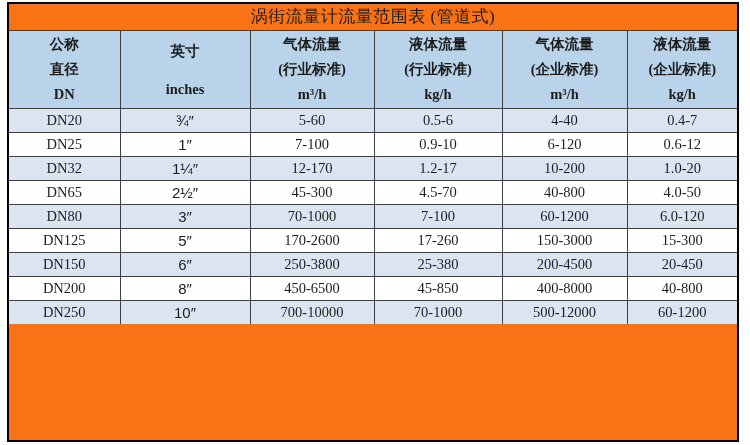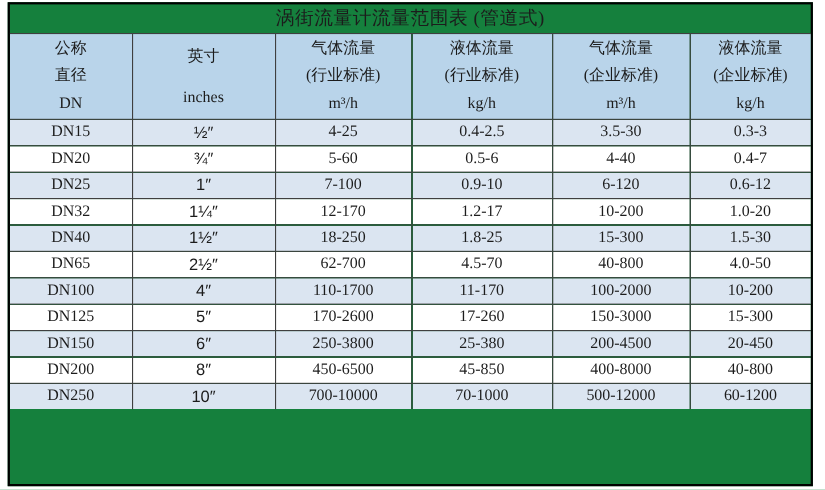--- a/index.html
+++ b/index.html
@@ -11,21 +11,21 @@
     overflow: hidden;
     font-family: "Liberation Serif", "DejaVu Serif", serif;
     color: var(--text, #1c1c1c);
   }
   .frame {
     box-sizing: border-box;
     margin: 2px 11px 3px 7px;
     width: 732px;
     height: 440px;
     border: 2px solid var(--outer-border, #000);
-    background: #15803d;
+    background: #f97316;
   }
   .title-bar {
     height: 26px;
     line-height: 26px;
     text-align: center;
     font-size: 17px;
     letter-spacing: 0.5px;
     border-bottom: 1px solid var(--grid, #3f3f3f);
     white-space: nowrap;
   }
@@ -38,21 +38,21 @@
   table.spec th, table.spec td {
     border: 1px solid var(--grid, #3f3f3f);
     text-align: center;
     vertical-align: middle;
     padding: 0;
     overflow: hidden;
   }
   table.spec th {
     height: 77px;
     background: var(--header-bg, #bdd7ee);
-    font-weight: normal;
+    font-weight: bold;
     font-size: 14.5px;
   }
   .hdr-lines {
     white-space: pre-line;
     line-height: 25px;
   }
   th.col-1 .hdr-lines {
     line-height: 38px;
   }
   table.spec td {
@@ -110,28 +110,20 @@
         </th>
         <th class="col-5">
           <div class="hdr-lines">液体流量
 (企业标准)
 kg/h</div>
         </th>
       </tr>
     </thead>
     <tbody>
         <tr>
-          <td class="col-0">DN15</td>
-          <td class="col-1">½″</td>
-          <td class="col-2">4-25</td>
-          <td class="col-3">0.4-2.5</td>
-          <td class="col-4">3.5-30</td>
-          <td class="col-5">0.3-3</td>
-        </tr>
-        <tr>
           <td class="col-0">DN20</td>
           <td class="col-1">¾″</td>
           <td class="col-2">5-60</td>
           <td class="col-3">0.5-6</td>
           <td class="col-4">4-40</td>
           <td class="col-5">0.4-7</td>
         </tr>
         <tr>
           <td class="col-0">DN25</td>
           <td class="col-1">1″</td>
@@ -142,42 +134,34 @@
         </tr>
         <tr>
           <td class="col-0">DN32</td>
           <td class="col-1">1¼″</td>
           <td class="col-2">12-170</td>
           <td class="col-3">1.2-17</td>
           <td class="col-4">10-200</td>
           <td class="col-5">1.0-20</td>
         </tr>
         <tr>
-          <td class="col-0">DN40</td>
-          <td class="col-1">1½″</td>
-          <td class="col-2">18-250</td>
-          <td class="col-3">1.8-25</td>
-          <td class="col-4">15-300</td>
-          <td class="col-5">1.5-30</td>
-        </tr>
-        <tr>
           <td class="col-0">DN65</td>
           <td class="col-1">2½″</td>
-          <td class="col-2">62-700</td>
+          <td class="col-2">45-300</td>
           <td class="col-3">4.5-70</td>
           <td class="col-4">40-800</td>
           <td class="col-5">4.0-50</td>
         </tr>
         <tr>
-          <td class="col-0">DN100</td>
-          <td class="col-1">4″</td>
-          <td class="col-2">110-1700</td>
-          <td class="col-3">11-170</td>
-          <td class="col-4">100-2000</td>
-          <td class="col-5">10-200</td>
+          <td class="col-0">DN80</td>
+          <td class="col-1">3″</td>
+          <td class="col-2">70-1000</td>
+          <td class="col-3">7-100</td>
+          <td class="col-4">60-1200</td>
+          <td class="col-5">6.0-120</td>
         </tr>
         <tr>
           <td class="col-0">DN125</td>
           <td class="col-1">5″</td>
           <td class="col-2">170-2600</td>
           <td class="col-3">17-260</td>
           <td class="col-4">150-3000</td>
           <td class="col-5">15-300</td>
         </tr>
         <tr>

